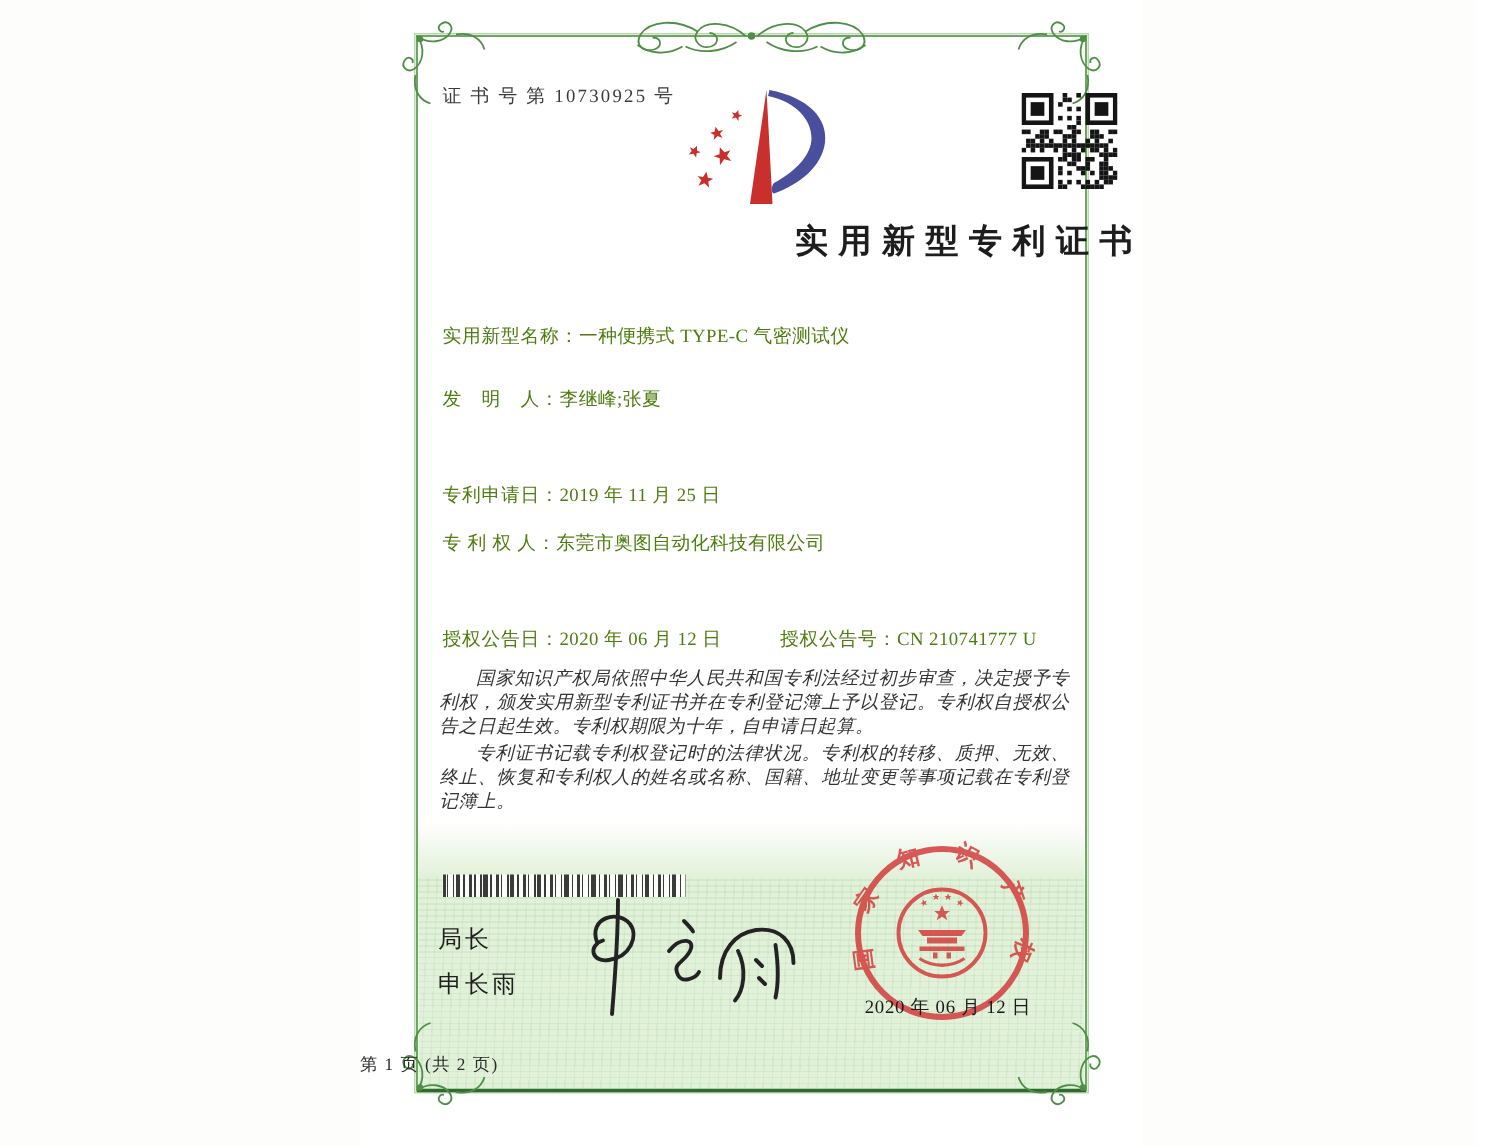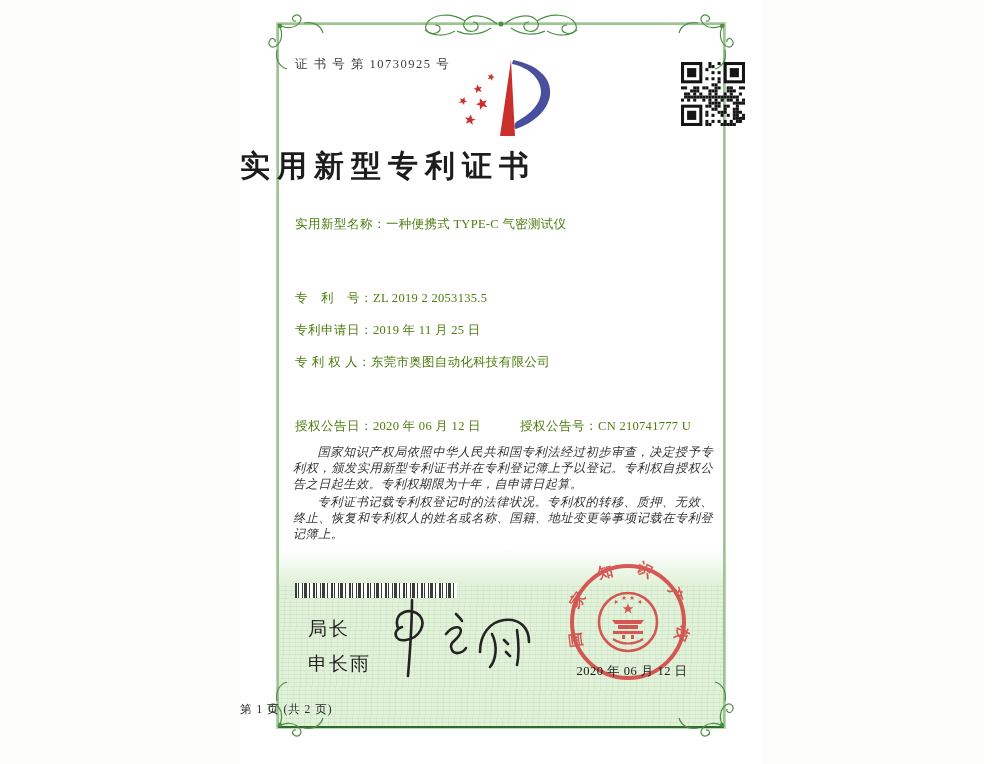--- a/index.html
+++ b/index.html
@@ -20,39 +20,39 @@
   .frame-svg { position:absolute; left:0; top:0; z-index:1; pointer-events:none; }
 
   .content { position:absolute; left:0; top:0; width:522px; height:764px; z-index:2; color:#222; }
   .abs { position:absolute; }
 
   .cert-number { left:55px; top:56px; font-size:12.5px; letter-spacing:1.5px; color:#3a3a3a; }
 
   .logo-svg { left:205px; top:54px; }
   .qr-wrap { left:441px; top:62px; width:64px; height:64px; }
 
-  .title { left:0; top:146px; width:522px; text-align:left; font-size:30px; font-weight:bold;
+  .title { left:0; top:146px; width:522px; text-align:right; font-size:22px; font-weight:bold;
            letter-spacing:7px; color:#1d1d1d; }
 
   .field-row { left:55px; width:440px; height:17px; font-size:12.5px; white-space:nowrap; color:#4d7c0f; }
   .field-row .lbl { letter-spacing:0.5px; }
   .field-row .val { letter-spacing:0.3px; }
   .pair2 { position:absolute; left:225px; top:0; }
 
   .paras { left:53px; top:444px; width:420px; font-size:12.2px; line-height:16px;
            font-style:italic; text-align:justify; color:#333; }
   .paras p { text-indent:2em; margin:0 0 2px 0; letter-spacing:0.4px; }
 
   .barcode { left:55px; top:583px; width:162px; height:15px; opacity:.85; z-index:2;
     background:repeating-linear-gradient(90deg,
       #1c1c1c 0 2px, #fff 2px 3px, #1c1c1c 3px 4px, #fff 4px 7px,
       #1c1c1c 7px 8px, #fff 8px 9px, #1c1c1c 9px 12px, #fff 12px 14px,
       #1c1c1c 14px 15px, #fff 15px 18px); }
 
-  .signer { left:68px; top:616px; font-size:19px; letter-spacing:2px; color:#1f1f1f; }
+  .signer { left:52px; top:616px; font-size:16px; letter-spacing:2px; color:#1f1f1f; }
   .signer div { margin-bottom:9px; }
   .signature-svg { left:128px; top:594px; }
 
   .seal-svg { left:326px; top:560px; opacity:.85; mix-blend-mode:multiply; }
   .seal-date { left:322px; top:663px; width:140px; text-align:center; font-size:12.5px;
                letter-spacing:0.5px; color:#1a1a1a; z-index:3; }
 
   .page-number { left:0; top:702px; width:522px; text-align:left; font-size:11.5px;
                  letter-spacing:1px; color:#2a2a2a; }
   .back-note { left:0; top:735px; width:522px; text-align:center; font-size:12.5px;
@@ -252,22 +252,22 @@
             <rect x="3" y="45" width="15" height="15" fill="#fff"></rect>
             <rect x="6" y="48" width="9" height="9" fill="#151515"></rect>
           </svg>
       </div>
 
       <div class="abs title">实用新型专利证书</div>
 
       <div class="abs field-row" style="top:216px">
         <span class="lbl">实用新型名称：</span><span class="val">一种便携式 TYPE-C 气密测试仪</span>
       </div>
-      <div class="abs field-row" style="top:290px">
-        <span class="lbl">专　利　号：</span><span class="val">ZL 2019 2 2053135.5</span>
+      <div class="abs field-row" style="top:258px">
+        <span class="lbl">发　明　人：</span><span class="val">李继峰;张夏</span>
       </div>
       <div class="abs field-row" style="top:322px">
         <span class="lbl">专利申请日：</span><span class="val">2019 年 11 月 25 日</span>
       </div>
       <div class="abs field-row" style="top:354px">
         <span class="lbl">专 利 权 人：</span><span class="val">东莞市奥图自动化科技有限公司</span>
       </div>
       <div class="abs field-row" style="top:418px">
         <span class="lbl">授权公告日：</span><span class="val">2020 年 06 月 12 日</span>
         <span class="pair2">

